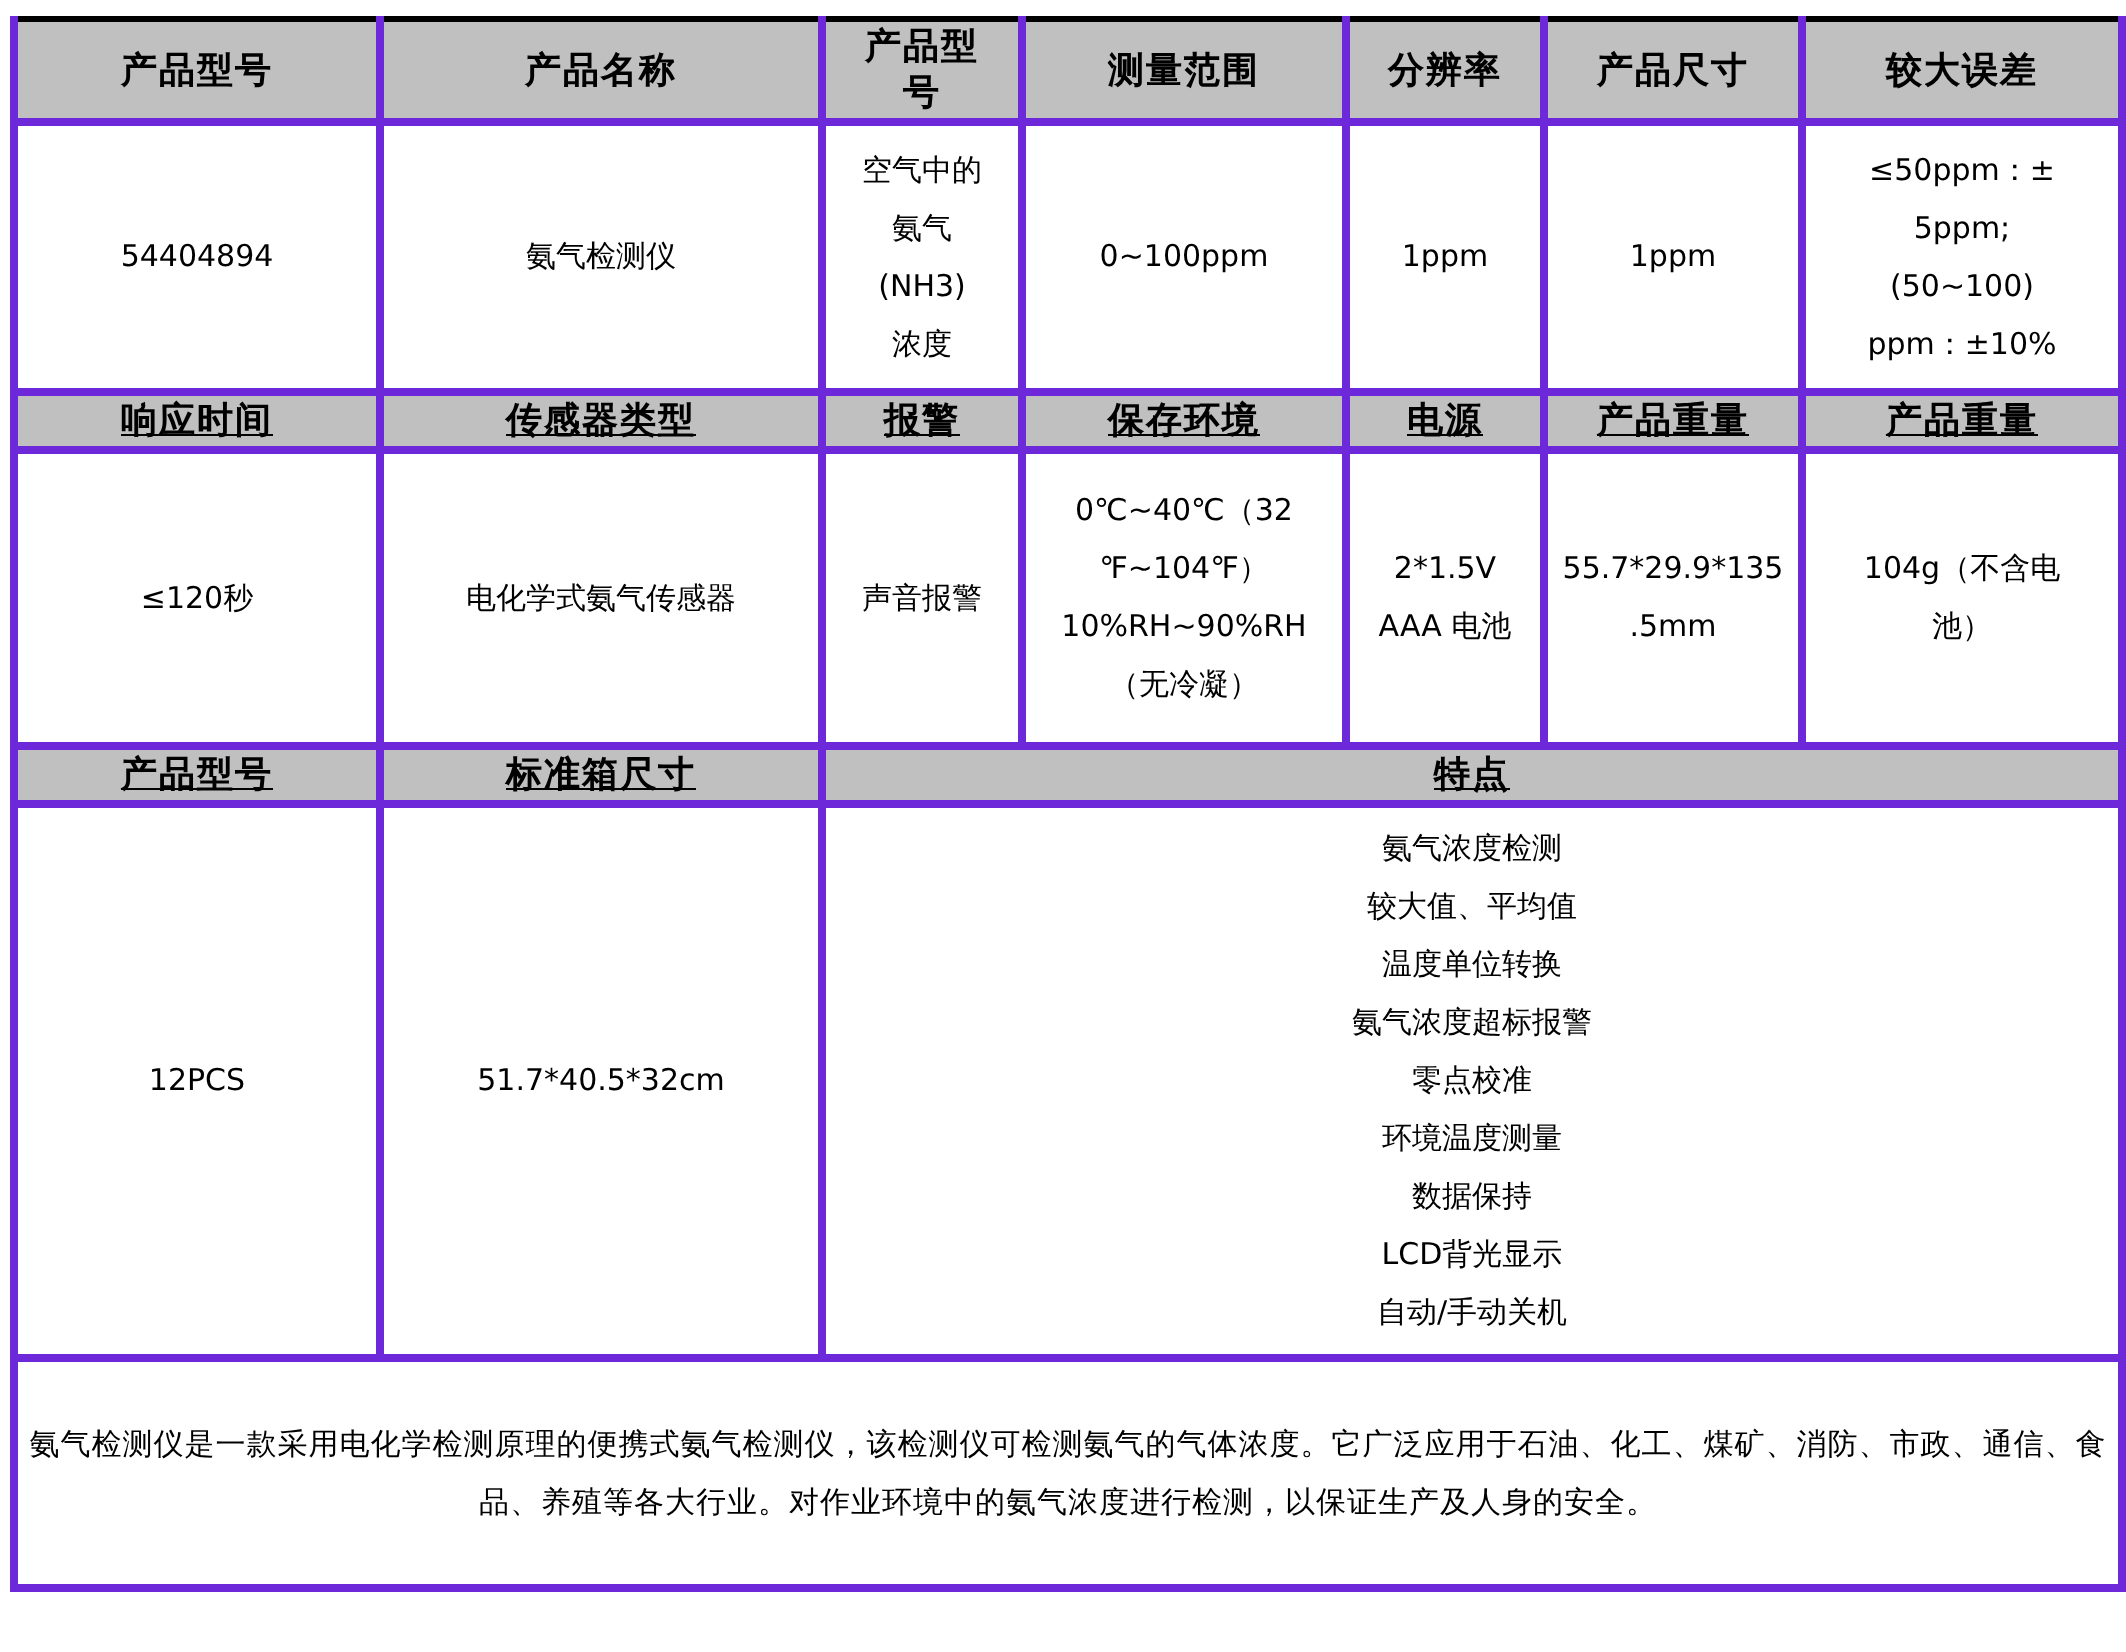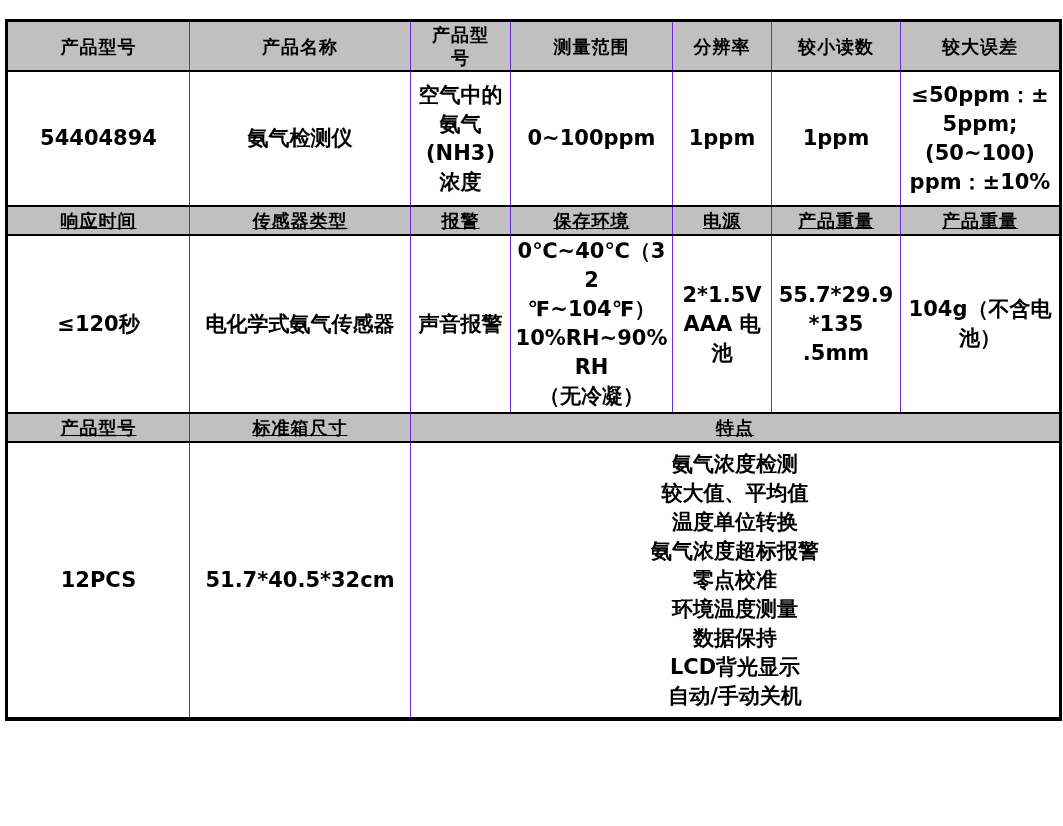--- a/index.html
+++ b/index.html
@@ -3,40 +3,39 @@
 <meta charset="utf-8">
 <style>
   * { box-sizing: border-box; }
   html, body {
     margin: 0; padding: 0;
     width: 1063px; height: 826px;
     background: #ffffff;
     color: #000000;
     font-family: "DejaVu Sans", "Liberation Sans", sans-serif;
   }
-  .page { padding: 19px 4px 0 5px; }
+  .page { padding: 8px 4px 0 5px; }
 
   table.spec {
     border-collapse: collapse;
     table-layout: fixed;
     width: 1054px;
     border: 3px solid #000;
     border-bottom-width: 4px;
   }
   table.spec td {
-    border: 1px solid #6d28d9;
+    border: 4px solid #6d28d9;
     text-align: center;
     vertical-align: middle;
-    font-size: 21px;
+    font-size: 15px;
     line-height: 29px;
     padding: 1px 3px;
     white-space: pre-line;
     overflow: hidden;
     word-wrap: break-word;
-    font-weight: bold;
   }
   tr.hdr td {
     background: #c0c0c0;
     font-weight: bold;
     font-size: 18px;
     line-height: 23px;
     letter-spacing: 1px;
     border-top: 2px solid #000;
     border-bottom: 2px solid #000;
     white-space: normal;
@@ -75,21 +74,21 @@
       <col style="width:160px">
     </colgroup>
 
     <tbody>
         <tr class="hdr rh1">
       <td>产品型号</td>
       <td>产品名称</td>
       <td><span class="wrap3">产品型号</span></td>
       <td>测量范围</td>
       <td>分辨率</td>
-      <td>较小读数</td>
+      <td>产品尺寸</td>
       <td>较大误差</td>
     </tr>
 
     <tr class="rd1">
       <td>54404894</td>
       <td>氨气检测仪</td>
       <td>空气中的
 氨气
 (NH3)
 浓度</td>
@@ -142,15 +141,18 @@
 温度单位转换
 氨气浓度超标报警
 零点校准
 环境温度测量
 数据保持
 LCD背光显示
 自动/手动关机</td>
     </tr>
 
 
+    <tr class="rdesc">
+      <td colspan="7" class="desc-cell">氨气检测仪是一款采用电化学检测原理的便携式氨气检测仪，该检测仪可检测氨气的气体浓度。它广泛应用于石油、化工、煤矿、消防、市政、通信、食品、养殖等各大行业。对作业环境中的氨气浓度进行检测，以保证生产及人身的安全。</td>
+    </tr>
   </tbody>
     </table>
 </div>
 
 </body></html>

